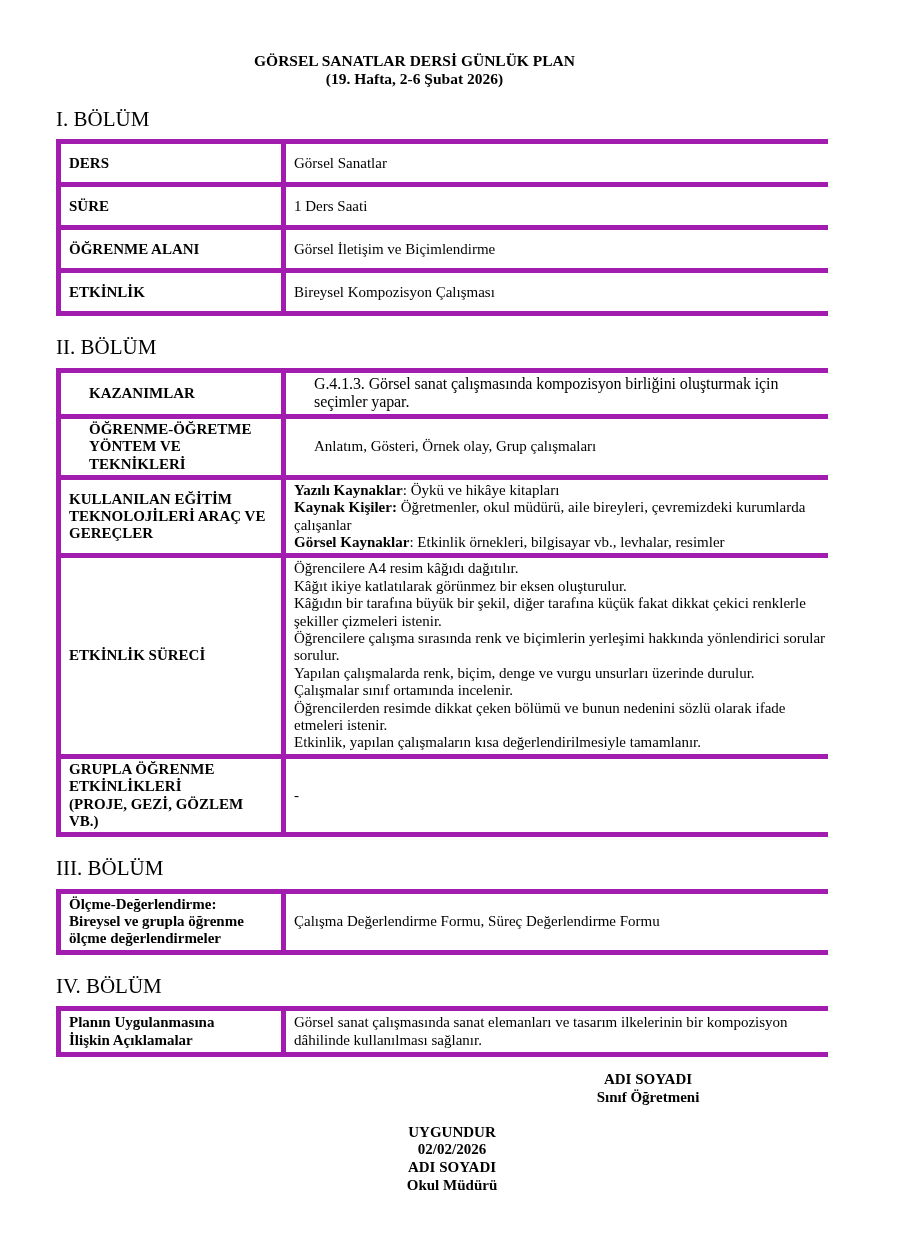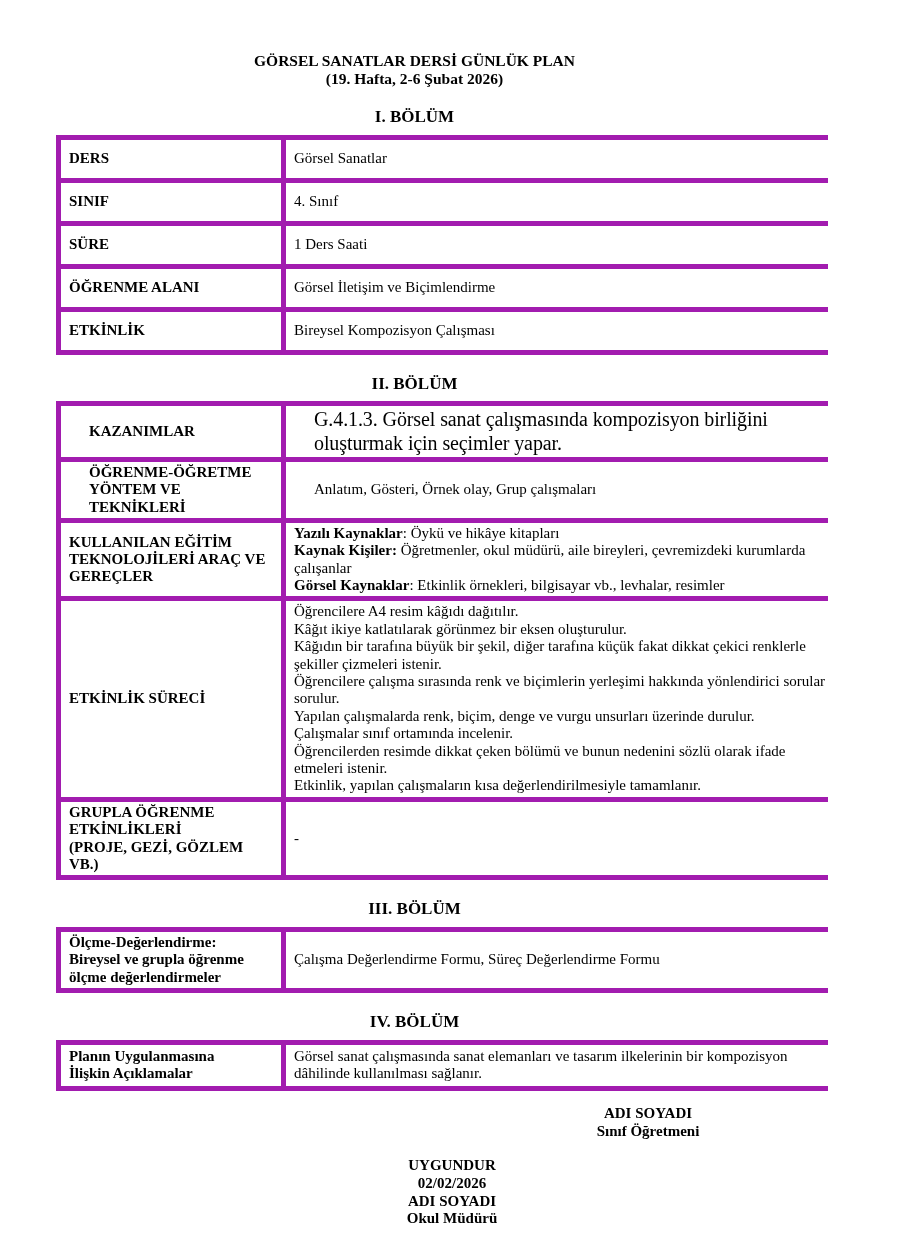--- a/index.html
+++ b/index.html
@@ -16,42 +16,41 @@
     padding: 52px 55px 0 56px;
     overflow: hidden;
   }
   .doc-title {
     text-align: center;
     font-weight: bold;
     font-size: 15.5px;
     line-height: 1.16;
   }
   .section-heading {
-    font-weight: bold;
-    font-size: 17px;
+    font-weight: normal;
+    font-size: 21px;
     margin: 19px 0 0 0;
-    text-align: center;
   }
   table.plan {
     border-collapse: collapse;
     table-layout: fixed;
     width: 789px;
     margin-top: 8px;
   }
   table.plan td {
     border: 5px solid #a21caf;
     box-sizing: border-box;
     padding: 2px 8px;
     vertical-align: middle;
     word-wrap: break-word;
   }
   td.lbl { font-weight: bold; }
   .t1 td { height: 43px; }
   tr.h42 td { height: 43px; padding-left: 28px; }
-  td.kaz-val { font-size: 20px; letter-spacing: -0.1px; }
+  td.kaz-val { font-size: 16px; letter-spacing: -0.1px; }
   .line { display: block; }
   .sig-teacher {
     width: 220px;
     margin: 14px 0 0 482px;
     text-align: center;
     font-weight: bold;
     line-height: 1.18;
   }
   .sig-approval {
     width: 200px;
@@ -77,24 +76,20 @@
 
   <table class="plan t1">
     <colgroup>
         <col style="width:225px">
         <col>
       </colgroup>
     <tbody>
         <tr>
       <td class="lbl">DERS</td>
       <td>Görsel Sanatlar</td>
-    </tr>
-    <tr>
-      <td class="lbl">SINIF</td>
-      <td>4. Sınıf</td>
     </tr>
     <tr>
       <td class="lbl">SÜRE</td>
       <td>1 Ders Saati</td>
     </tr>
     <tr>
       <td class="lbl">ÖĞRENME ALANI</td>
       <td>Görsel İletişim ve Biçimlendirme</td>
     </tr>
     <tr>

